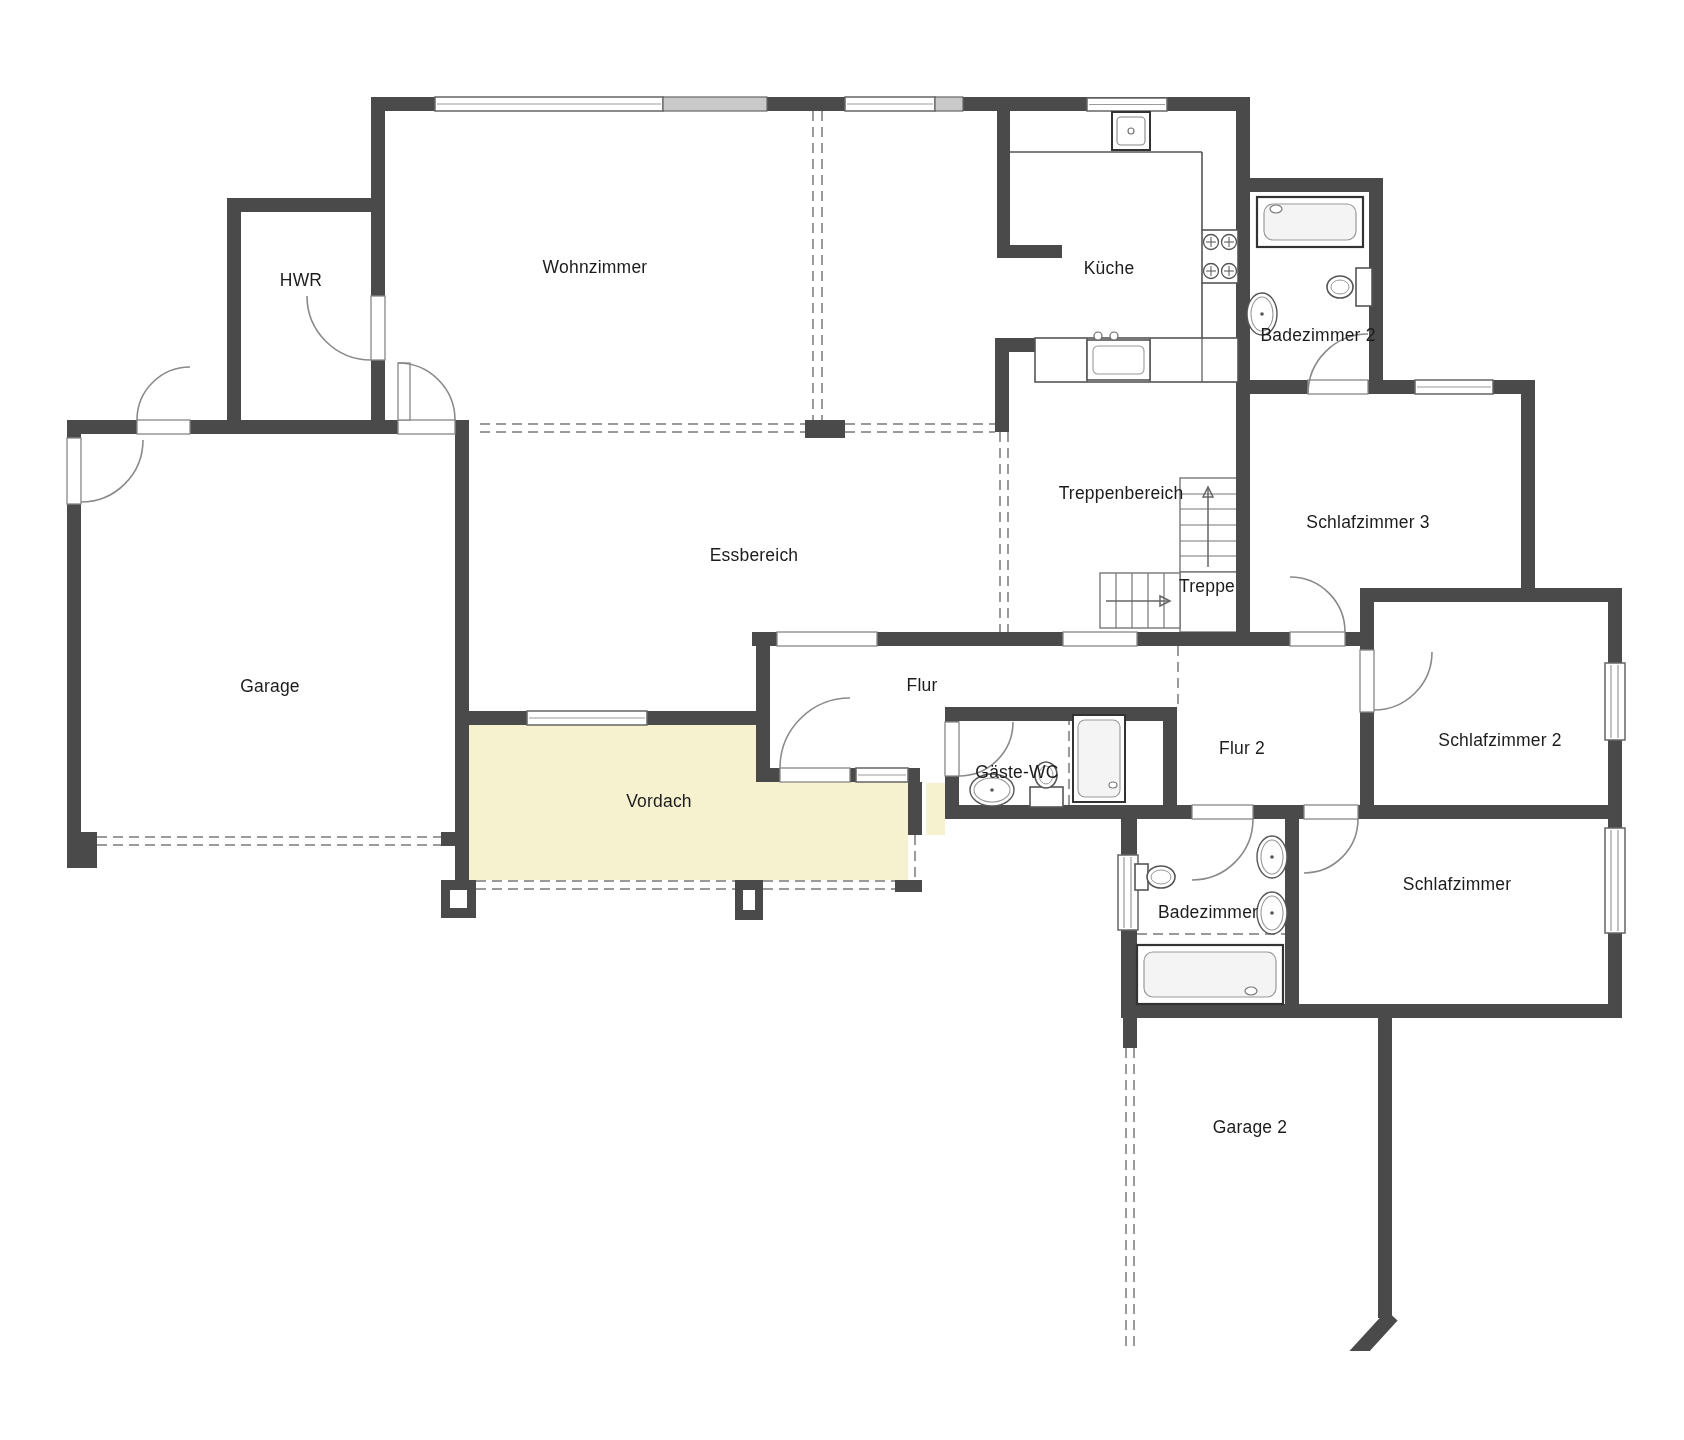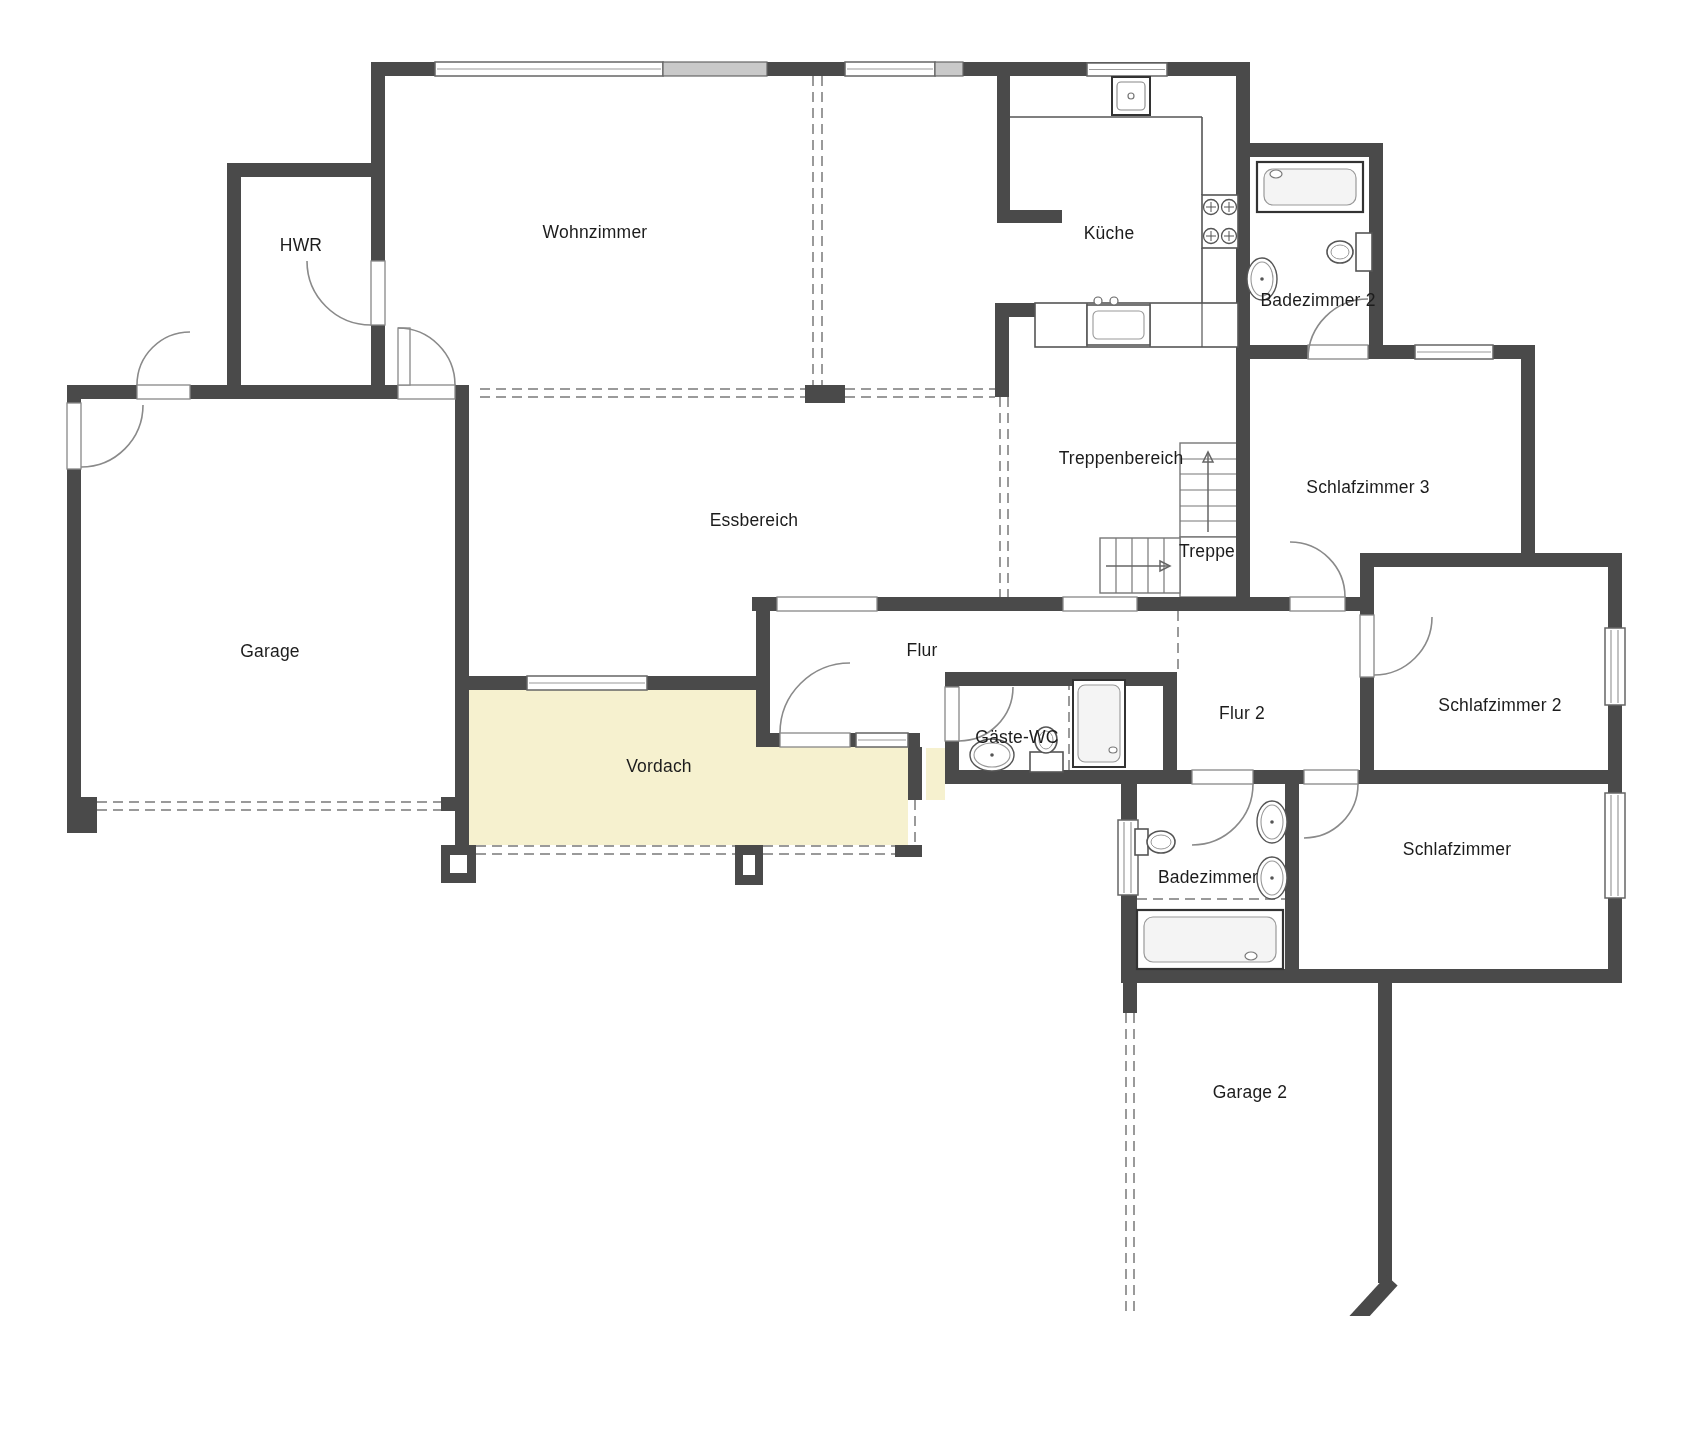--- a/index.html
+++ b/index.html
@@ -1,17 +1,17 @@
 <!DOCTYPE html>
 <html><head>
 <meta charset="utf-8">
 <style>
   html,body{margin:0;padding:0;background:#ffffff;}
   body{font-family:"Liberation Sans", sans-serif;}
-  #stage{position:relative;width:1684px;height:1316px;background:#ffffff;overflow:hidden;}
+  #stage{position:relative;width:1684px;height:1316px;background:#ffffff;overflow:hidden;margin-top:35px;}
   svg{display:block;}
   text.room-label{fill:#1c1c1c;font-size:17.5px;font-family:"Liberation Sans",sans-serif;letter-spacing:.2px;}
 </style>
 </head>
 <body>
 
 <div id="stage">
   <svg id="plan" xmlns="http://www.w3.org/2000/svg" width="1684" height="1440" viewBox="0 0 1684 1440">
       <rect x="0" y="0" width="1684" height="1440" fill="#ffffff" stroke="none" stroke-width="0" rx="0"></rect>
       <polygon points="469,690 756,690 756,747 908,747 908,845 469,845" fill="#f6f1cf"></polygon>

